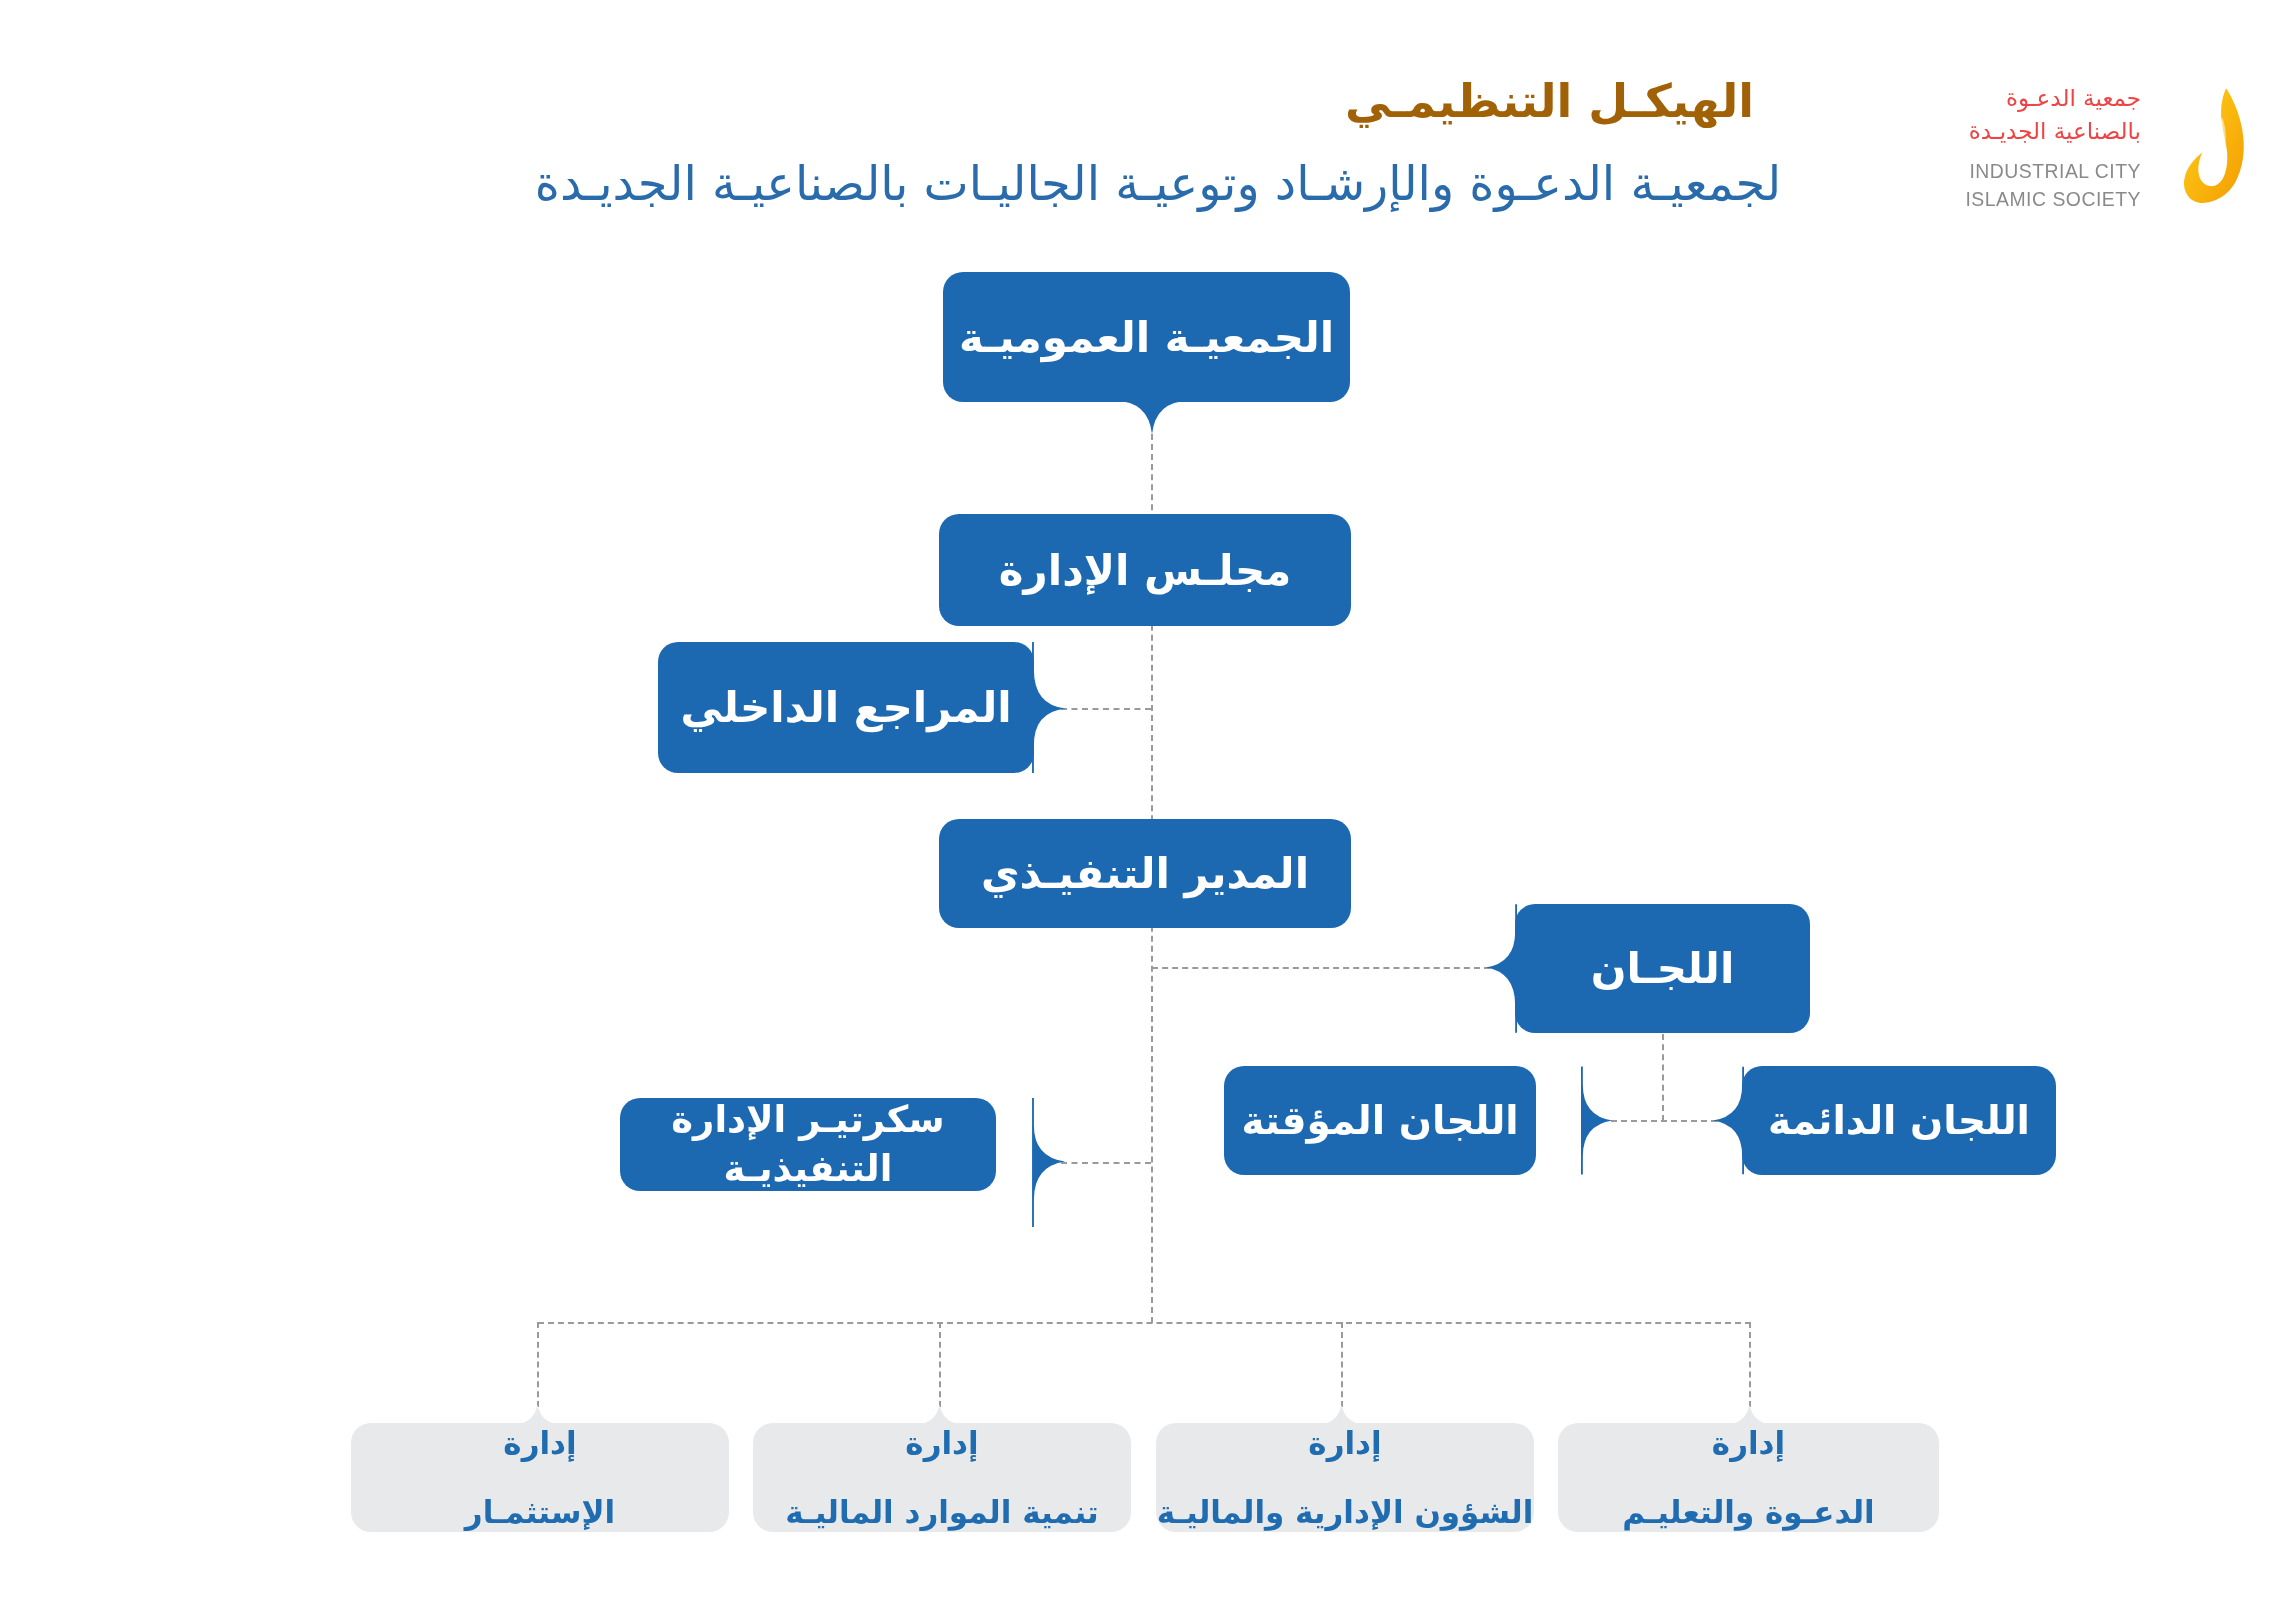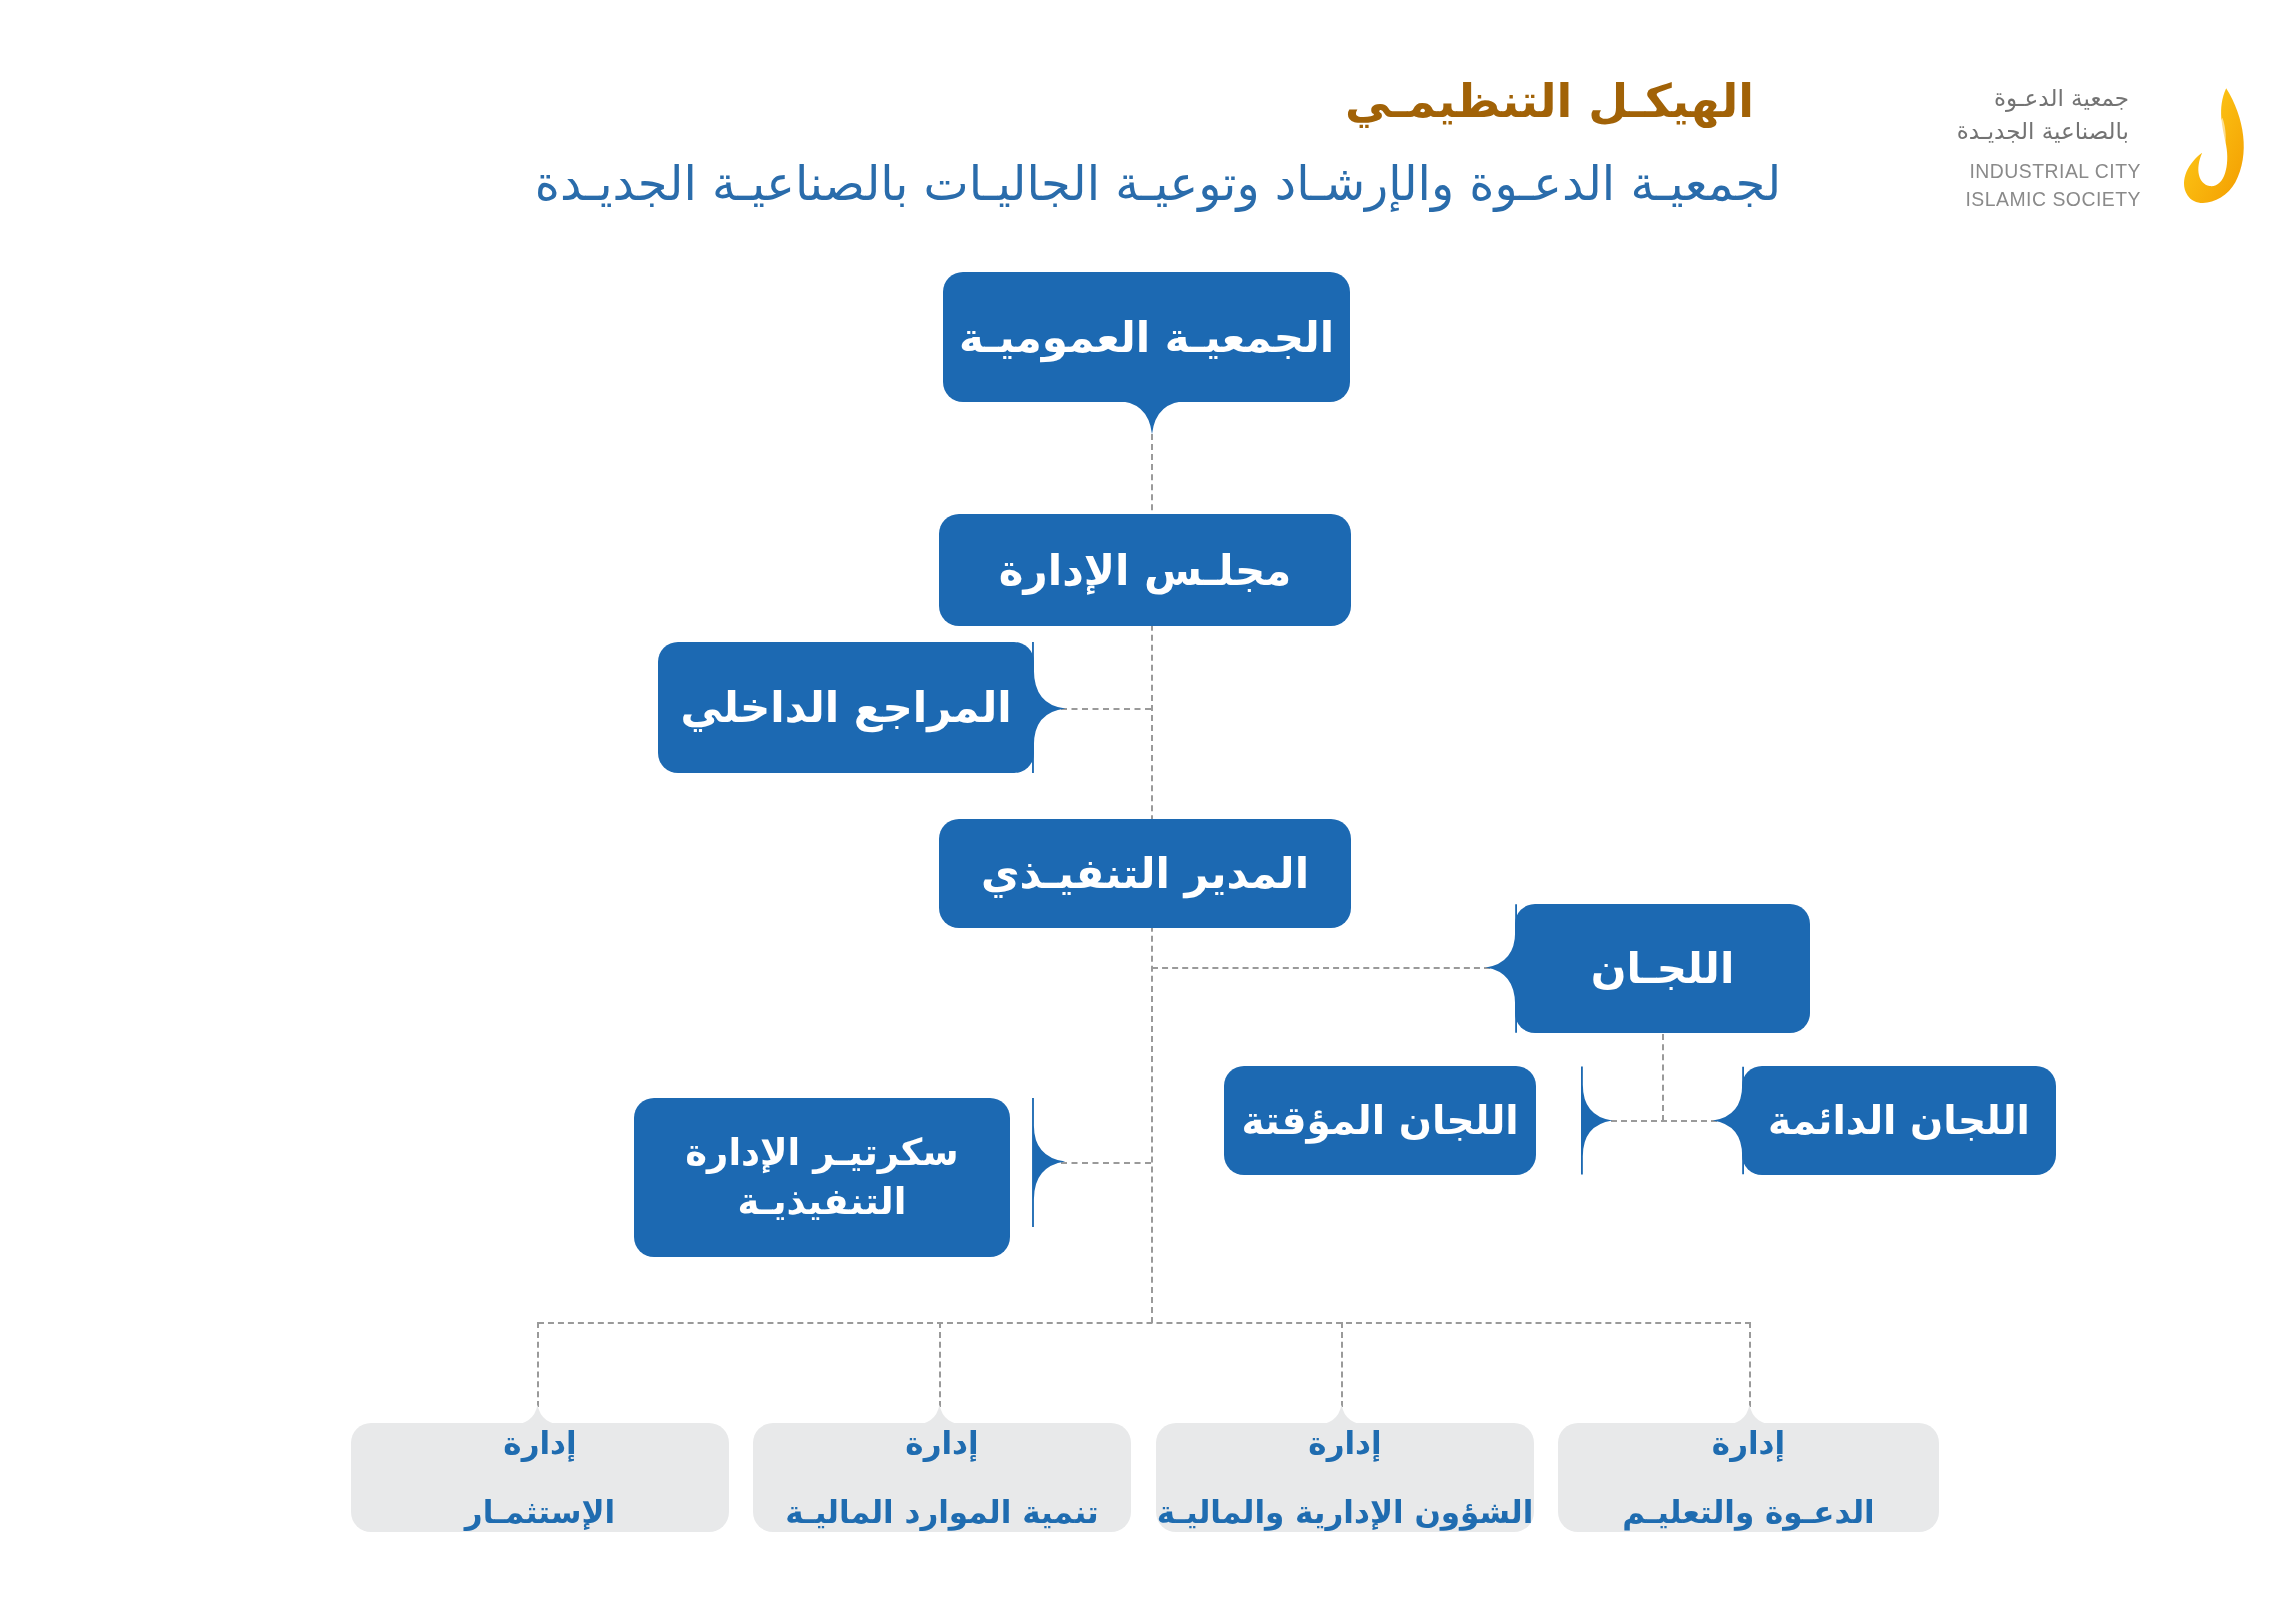--- a/index.html
+++ b/index.html
@@ -16,21 +16,21 @@
   }
   .subtitle {
     position: absolute; left: 475px; width: 1366px; top: 155px;
     text-align: center; font-size: 48px; color: #2a6cab; font-weight: normal;
     direction: rtl; letter-spacing: 0.9px;
   }
 
   
   .logo { position: absolute; left: 1947px; top: 81px; width: 305px; height: 138px; }
   .logo-ar1, .logo-ar2 {
-    position: absolute; right: 123px; font-size: 23px; color: #737373; direction: rtl; white-space: nowrap;
+    position: absolute; right: 111px; font-size: 23px; color: #ef4444; direction: rtl; white-space: nowrap;
   }
   .logo-ar1 { top: 3.7px; }
   .logo-ar2 { top: 37px; }
   .logo-en1, .logo-en2 {
     position: absolute; right: 111px; font-size: 19.4px; color: #8a8a8a; direction: ltr;
     white-space: nowrap; font-family: "Liberation Sans", sans-serif; letter-spacing: 0.5px;
   }
   .logo-en1 { top: 79px; }
   .logo-en2 { top: 107px; }
   .logo-flame { position: absolute; right: 0; top: 0; width: 83px; height: 129px; }
@@ -143,21 +143,21 @@
 </div>
 
 <div class="box box-mid" style="left:1224px; top:1066px; width:312px; height:109px;">
   <span>اللجان المؤقتة</span>
 </div>
 
 <div class="box box-mid" style="left:1742px; top:1066px; width:314px; height:109px;">
   <span>اللجان الدائمة</span>
 </div>
 
-<div class="box box-sec" style="left:634px; top:1098px; width:376px; height:159px;">
+<div class="box box-sec" style="left:620px; top:1098px; width:376px; height:93px;">
   <span>سكرتيـر الإدارة</span>
   <span>التنفيذيـة</span>
 </div>
 
 <div class="gbox" style="left:1558px; top:1423px; width:381px; height:109px;">
   <span>إدارة</span>
   <span>الدعـوة والتعليـم</span>
 </div>
 <div class="gbox" style="left:1156px; top:1423px; width:378px; height:109px;">
   <span>إدارة</span>

